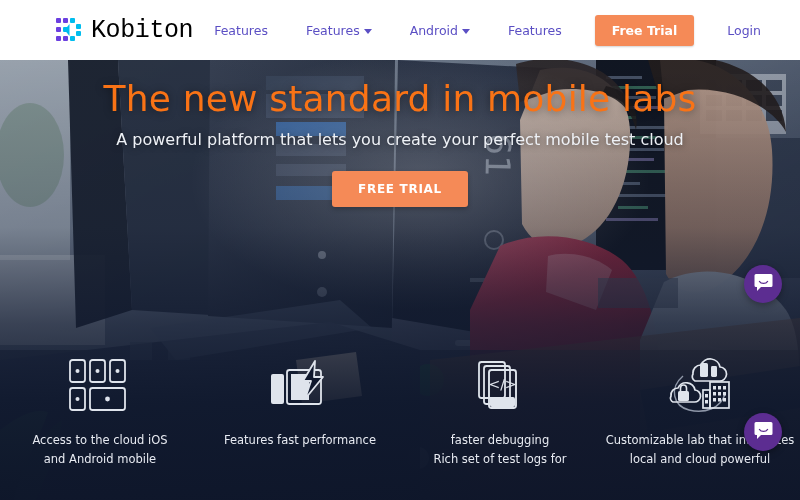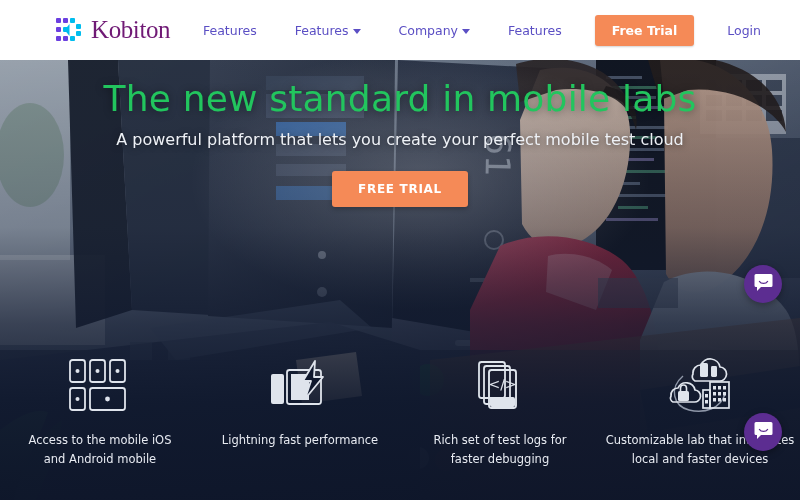--- a/index.html
+++ b/index.html
@@ -15,22 +15,22 @@
     position:absolute; top:0; left:0; width:800px; height:60px;
     background:#ffffff; z-index:40;
     display:flex; align-items:center;
   }
   .logo-wrap{
     display:flex; align-items:center; gap:9px;
     margin-left:56px; text-decoration:none;
   }
   .logo-mark{ width:26px; height:26px; display:block; }
   .logo-text{
-    font-family:Liberation Serif, serif;
-    font-size:25px; color:#701a75; letter-spacing:-0.4px;
+    font-family:Liberation Mono, monospace;
+    font-size:25px; color:#000000; letter-spacing:-0.4px;
     font-weight:400;
   }
   .nav{
     margin-left:auto; margin-right:22px;
     display:flex; align-items:center; gap:4px;
   }
   .nav-item{
     font-size:12.5px; color:#5b4fc4; text-decoration:none;
     padding:0 17px; white-space:nowrap;
     display:flex; align-items:center; gap:4px;
@@ -64,21 +64,21 @@
         rgba(17,26,48,.72) 60%, rgba(15,24,45,.93) 78%, rgba(14,22,42,.97) 100%);
   }
 
   
   .hero-content{
     position:absolute; top:0; left:0; width:800px;
     text-align:center; z-index:20;
   }
   .hero-title{
     margin-top:78px;
-    font-size:36px; color:#22c55e; font-weight:400;
+    font-size:36px; color:#f97316; font-weight:400;
     letter-spacing:.2px;
     text-shadow:0 1px 8px rgba(0,0,0,.45);
     font-family:"DejaVu Sans", sans-serif;
   }
   .hero-sub{
     margin-top:11px;
     font-size:16px; color:#eef1f6; font-weight:400;
     text-shadow:0 1px 6px rgba(0,0,0,.5);
     font-family:"DejaVu Sans", sans-serif;
   }
@@ -319,21 +319,21 @@
 
   <nav class="nav">
     <a class="nav-item" href="#">
       <span>Features</span>
     </a>
     <a class="nav-item" href="#">
       <span>Features</span>
       <i class="caret"></i>
     </a>
     <a class="nav-item" href="#">
-      <span>Company</span>
+      <span>Android</span>
       <i class="caret"></i>
     </a>
     <a class="nav-item" href="#">
       <span>Features</span>
     </a>
     <a class="nav-cta" href="#">Free Trial</a>
     <a class="nav-item" href="#">
       <span>Login</span>
     </a>
   </nav>
@@ -360,54 +360,54 @@
         <g fill="#dfe4ec">
           <circle cx="8.5" cy="12" r="2"></circle>
           <circle cx="28.5" cy="12" r="2"></circle>
           <circle cx="48.5" cy="12" r="2"></circle>
           <circle cx="8.5" cy="40" r="2"></circle>
           <circle cx="38.5" cy="40" r="2.4"></circle>
         </g>
       </svg>
     </div>
     <div class="feature-caption">
-      <div>Access to the mobile iOS</div>
+      <div>Access to the cloud iOS</div>
       <div>and Android mobile</div>
     </div>
   </div>
 
   <div class="feature">
     <div class="feature-icon">
       <svg width="62" height="54" viewBox="0 0 62 54" aria-hidden="true">
         <rect x="2" y="15" width="13" height="30" rx="2" fill="#dfe4ec"></rect>
         <rect x="18" y="11" width="34" height="34" rx="2.5" fill="none" stroke="#dfe4ec" stroke-width="1.8"></rect>
         <path d="M22,15 L40,15 L40,41 L22,41 Z" fill="#dfe4ec"></path>
         <path d="M46,2 L34,22 L42,22 L36,40 L54,18 L45,18 Z" fill="#0f182d" stroke="#dfe4ec" stroke-width="1.8" stroke-linejoin="round"></path>
       </svg>
     </div>
     <div class="feature-caption">
-      <div>Lightning fast performance</div>
+      <div>Features fast performance</div>
     </div>
   </div>
 
   <div class="feature">
     <div class="feature-icon">
       <svg width="62" height="54" viewBox="0 0 62 54" aria-hidden="true">
         <g fill="none" stroke="#dfe4ec" stroke-width="1.8">
           <rect x="10" y="3" width="26" height="36" rx="2.5"></rect>
           <rect x="15" y="7" width="26" height="38" rx="2.5"></rect>
         </g>
         <rect x="20" y="11" width="27" height="38" rx="2.5" fill="none" stroke="#dfe4ec" stroke-width="1.9"></rect>
         <rect x="21" y="38" width="25" height="10" rx="2" fill="#dfe4ec"></rect>
         <text x="33.5" y="30" font-family="DejaVu Sans" font-size="14" fill="#dfe4ec" text-anchor="middle">&lt;/&gt;</text>
       </svg>
     </div>
     <div class="feature-caption">
+      <div>faster debugging</div>
       <div>Rich set of test logs for</div>
-      <div>faster debugging</div>
     </div>
   </div>
 
   <div class="feature">
     <div class="feature-icon">
       <svg width="74" height="56" viewBox="0 0 74 56" aria-hidden="true">
 
         <path d="M20,18 C6,30 10,48 26,52 C42,56 58,50 62,36" fill="none" stroke="#b8c2d2" stroke-width="1.4" opacity=".75"></path>
 
         <path d="M30,16 a8,8 0 0 1 8,-9 a10,10 0 0 1 19,2 a7,7 0 0 1 -1,14 L32,23
@@ -432,21 +432,21 @@
           <rect x="50" y="40" width="3" height="3.5"></rect>
           <rect x="55" y="40" width="3" height="3.5"></rect>
           <rect x="60" y="40" width="3" height="3.5"></rect>
           <rect x="42" y="36" width="3" height="3.5"></rect>
           <rect x="42" y="42" width="3" height="3.5"></rect>
         </g>
       </svg>
     </div>
     <div class="feature-caption">
       <div>Customizable lab that integrates</div>
-      <div>local and faster devices</div>
+      <div>local and cloud powerful</div>
     </div>
   </div>
 </div>
 
 <div class="chat-launcher chat-top">
   <span>
     <svg width="19" height="19" viewBox="0 0 19 19" aria-hidden="true">
       <path d="M2,1 h15 a1.5,1.5 0 0 1 1.5,1.5 v10 a1.5,1.5 0 0 1 -1.5,1.5 H7 L3,18 V14 H2
                a1.5,1.5 0 0 1 -1.5,-1.5 V2.5 A1.5,1.5 0 0 1 2,1 Z" fill="#ffffff"></path>
       <path d="M5.5,8.5 C7,11 12,11 13.5,8.5" fill="none" stroke="#5c2d91" stroke-width="1.4" stroke-linecap="round"></path>

